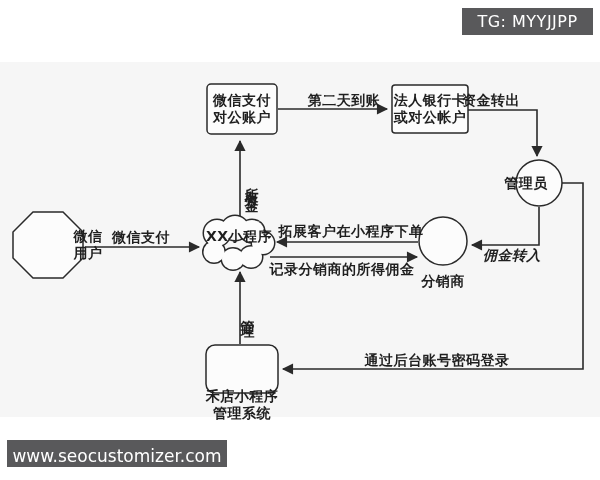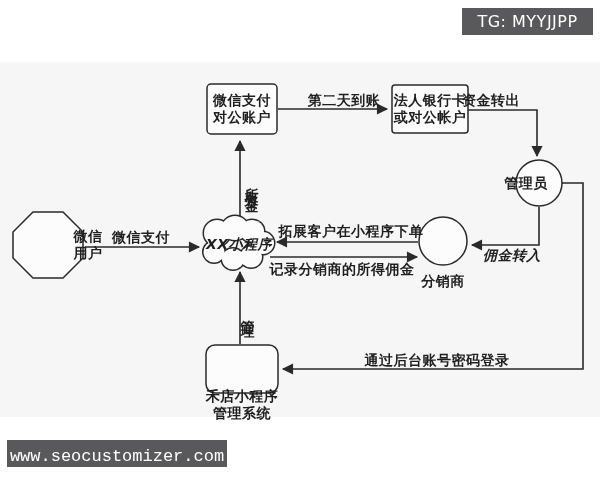--- a/index.html
+++ b/index.html
@@ -15,21 +15,20 @@
   }
   .badge{
     position:absolute;left:462px;top:8px;width:131px;height:27px;
     background:#59595b;color:#ffffff;font-size:16px;line-height:27px;
     text-align:center;letter-spacing:0.5px;
   }
   .footer-bar{
     position:absolute;left:7px;top:440px;width:220px;height:27px;
     background:#59595b;color:#ffffff;font-size:17px;line-height:33px;
     text-align:center;
-    font-family:Liberation Mono, monospace;
   }
   svg.diagram{position:absolute;left:0;top:0;}
   .lbl{
     position:absolute;transform:translate(-50%,-50%);
     font-size:14px;font-weight:600;color:#1f1f1f;
     white-space:pre-line;text-align:center;line-height:17px;
     letter-spacing:0.5px;
   }
   .lbl.vert{
     writing-mode:vertical-rl;text-orientation:upright;
@@ -90,21 +89,21 @@
       <ellipse cx="214" cy="252" rx="10.5" ry="10.5"></ellipse>
     </g>
   </svg>
 
   <div class="lbl" style="left:48px;top:245px;margin-left:40px;">微信
 用户</div>
   <div class="lbl" style="left:242px;top:109px;">微信支付
 对公账户</div>
   <div class="lbl" style="left:430px;top:109px;">法人银行卡
 或对公帐户</div>
-  <div class="lbl" style="left:239px;top:244px;font-style:italic;">XX小程序</div>
+  <div class="lbl" style="left:239px;top:236px;">XX小程序</div>
   <div class="lbl" style="left:526px;top:183px;">管理员</div>
   <div class="lbl" style="left:443px;top:241px;margin-top:40px;">分销商</div>
   <div class="lbl" style="left:242px;top:369px;margin-top:36px;">禾店小程序
 管理系统</div>
 
   <div class="lbl" style="left:141px;top:237px;">微信支付</div>
   <div class="lbl vert" style="left:252px;top:184px;">所有资金</div>
   <div class="lbl" style="left:344px;top:100px;">第二天到账</div>
   <div class="lbl" style="left:491px;top:100px;">资金转出</div>
   <div class="lbl" style="left:342px;top:269px;">记录分销商的所得佣金</div>

